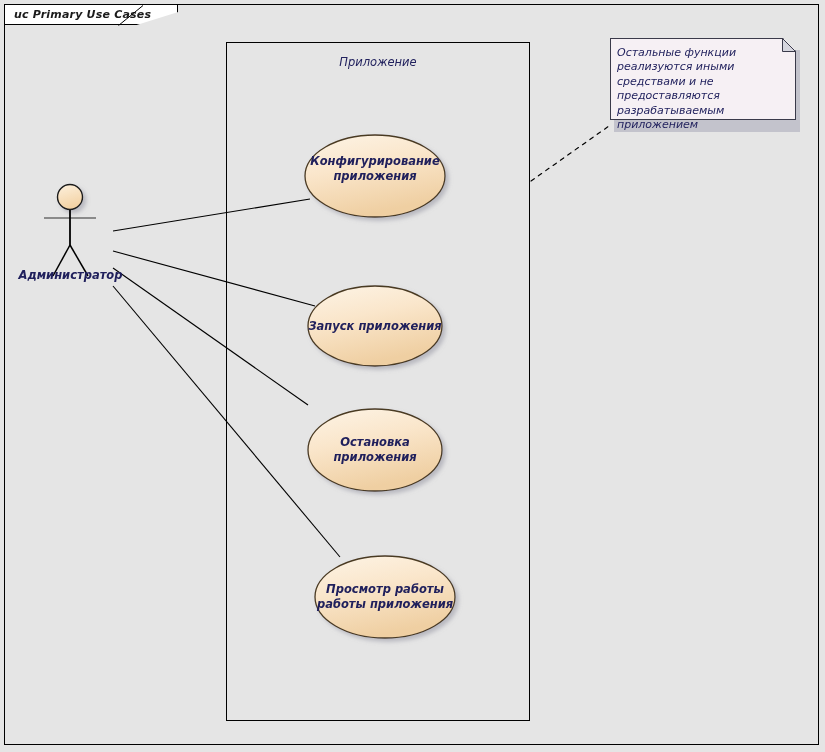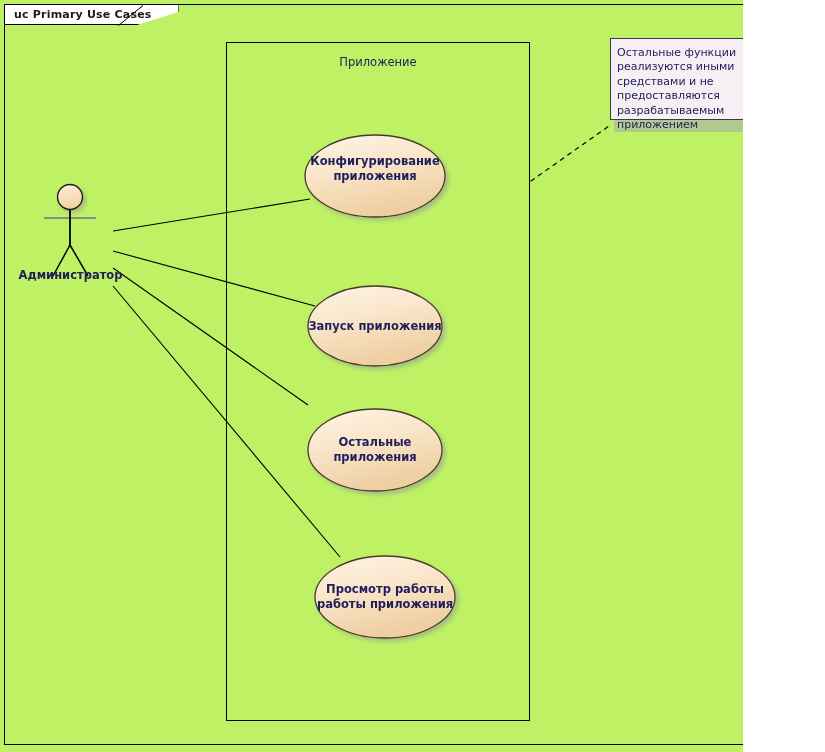--- a/index.html
+++ b/index.html
@@ -5,24 +5,25 @@
   html, body {
     margin: 0;
     padding: 0;
     background: #ffffff;
   }
   body {
     font-family: "DejaVu Sans", sans-serif;
   }
   #canvas {
     position: relative;
-    width: 743px;
+    width: 825px;
     height: 752px;
-    background: #bef264;
+    background: #e5e5e5;
     overflow: hidden;
+    font-style: italic;
   }
   
   .frame {
     position: absolute;
     left: 4px;
     top: 4px;
     width: 815px;
     height: 741px;
     border: 1px solid #000000;
     box-sizing: border-box;
@@ -220,21 +221,21 @@
   <div class="uc-label" style="left:305px; top:154px; width:140px;">
     <div>Конфигурирование</div>
     <div>приложения</div>
   </div>
 
   <div class="uc-label" style="left:308px; top:319px; width:134px;">
     <div>Запуск приложения</div>
   </div>
 
   <div class="uc-label" style="left:308px; top:435px; width:134px;">
-    <div>Остальные</div>
+    <div>Остановка</div>
     <div>приложения</div>
   </div>
 
   <div class="uc-label" style="left:315px; top:582px; width:140px;">
     <div>Просмотр работы</div>
     <div>работы приложения</div>
   </div>
 
   <div class="actor-label">Администратор</div>
 

